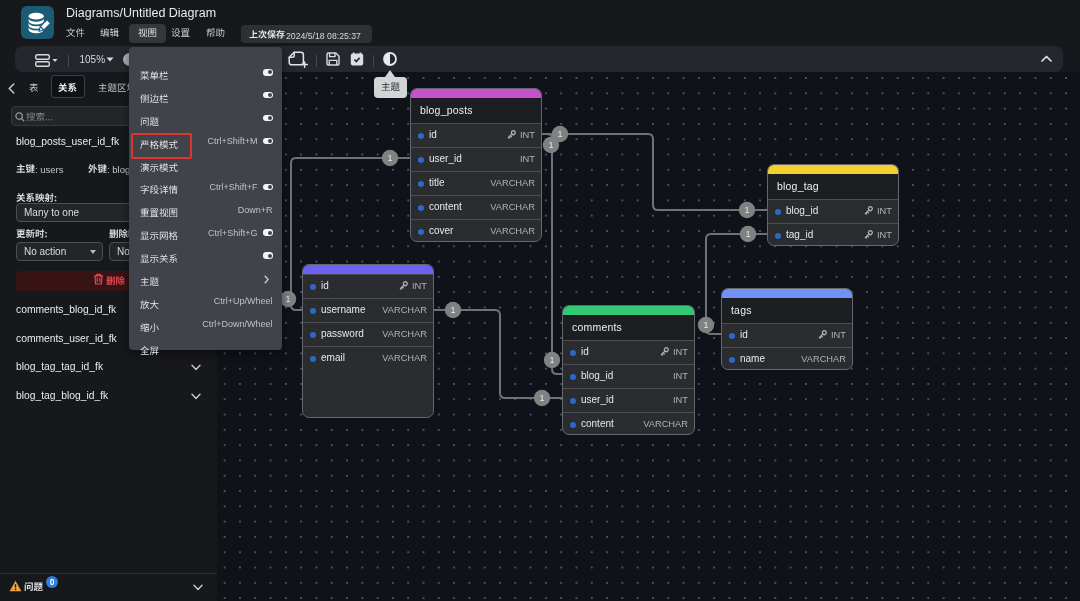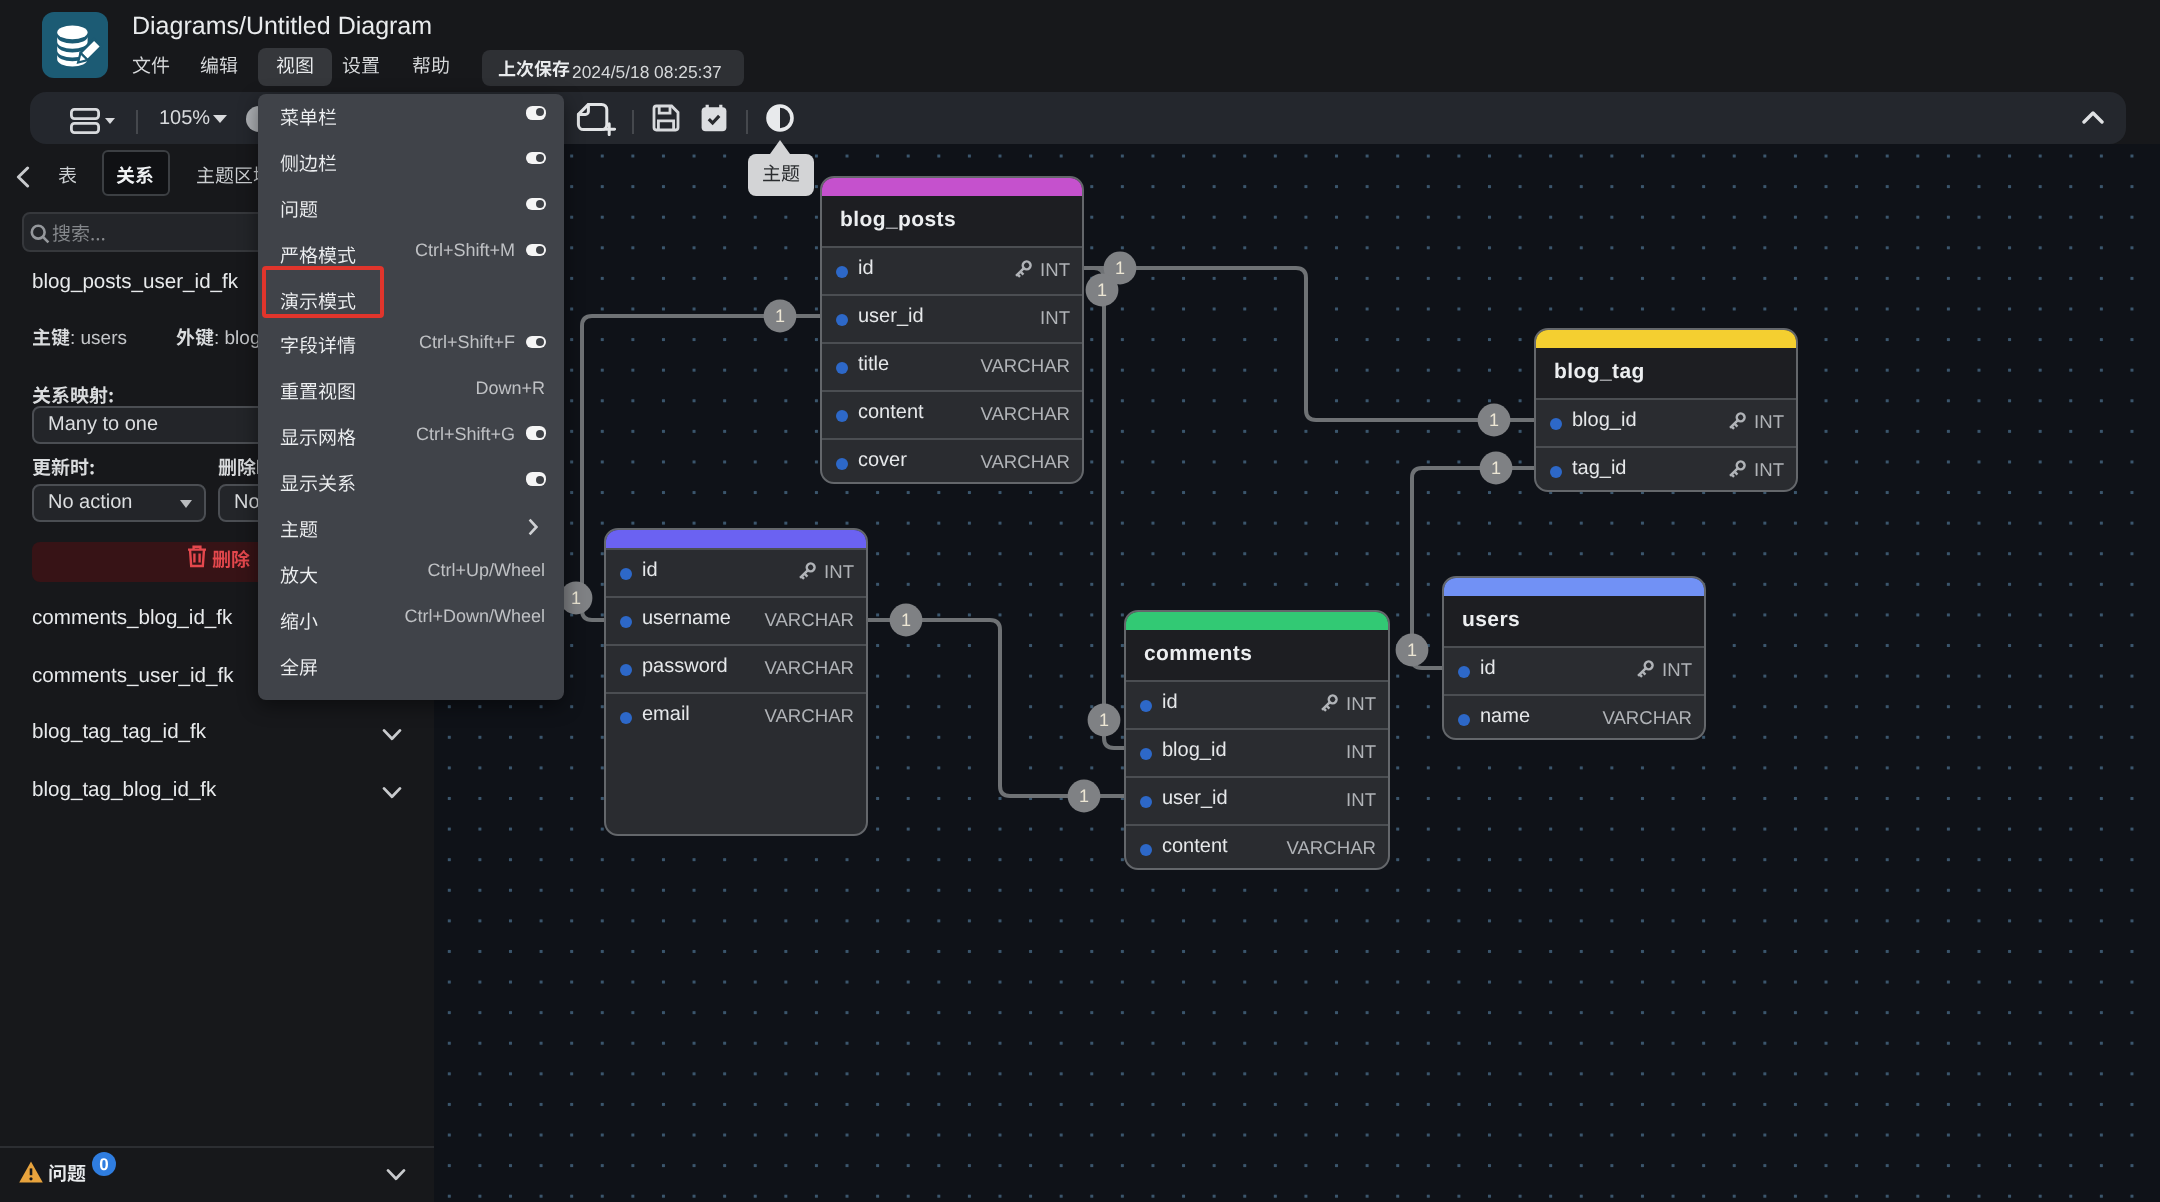--- a/index.html
+++ b/index.html
@@ -6,29 +6,29 @@
 .abs{position:absolute}
 #hdr{position:absolute;left:0;top:0;width:1080px;height:46px;background:#17181b}
 #band{position:absolute;left:0;top:46px;width:1080px;height:26px;background:#17181b}
 #toolbar{position:absolute;left:15px;top:46px;width:1048px;height:26px;background:#24272d;border-radius:8px}
 #side{position:absolute;left:0;top:72px;width:217px;height:529px;background:#17181b}
 #canvas{position:absolute;left:217px;top:72px;width:863px;height:529px;background:#0f1218;
  background-image:radial-gradient(circle,#3b566d 0.7px,rgba(0,0,0,0) 1px);
  background-size:15.3px 15.3px;background-position:0px -1.65px}
 .tbl{position:absolute;border:1.5px solid #64676b;border-radius:7px;background:#2a2c30;overflow:hidden}
 .strip{height:9px}
-.tname{height:25px;background:#1d1e22;color:#eceef0;font-size:10.5px;font-weight:bold;
+.tname{height:25px;background:#1d1e22;color:#eceef0;font-size:10.5px;font-weight:normal;
  line-height:25px;padding-left:9px;letter-spacing:.2px}
 .frow{height:24px;border-top:1px solid #4b4e52;position:relative;font-size:10px;color:#e6e8ea;line-height:22.5px}
 .frow .dot{position:absolute;left:6.5px;top:8.8px;width:6.5px;height:6.5px;border-radius:50%;background:#2d68c8}
 .frow .fn{position:absolute;left:18px;top:0}
 .frow .ft{position:absolute;right:6px;top:0;color:#b0b3b7;font-size:9.3px}
 .key{display:inline-block;vertical-align:-2px;margin-right:3px}
 #menu{position:absolute;left:128.5px;top:47px;width:153px;height:303px;background:#404349;
- border-radius:4px;box-shadow:0 3px 10px rgba(0,0,0,.45);padding-top:0px}
+ border-radius:4px;box-shadow:0 3px 10px rgba(0,0,0,.45);padding-top:16px}
 .mi{position:relative;height:22.9px}
 .mi .lab{position:absolute;left:11px;top:4.3px}
 .mi .sc{position:absolute;right:24px;top:4.5px;color:#bfc1c4;font-size:9px}
 .mi .sc2{position:absolute;right:9px;top:4.5px;color:#bfc1c4;font-size:9px}
 .tog{position:absolute;right:9px;top:6.2px;width:10px;height:6.4px;background:#f5f5f5;border-radius:3.2px}
 .tog i{position:absolute;right:1px;top:1.2px;width:4px;height:4px;border-radius:50%;background:#3e4146}
 #redbox{position:absolute;left:131px;top:133px;width:61px;height:26px;border:2px solid #e0352c;border-radius:2px;z-index:60}
 .sel{position:absolute;height:19px;background:#232529;border:1px solid #4b4e53;border-radius:4px;
  color:#dcdee0;font-size:10px;line-height:17px;padding-left:7px}
 .sel .car{position:absolute;right:6px;top:7px;width:0;height:0;border-left:3.5px solid transparent;
@@ -327,21 +327,21 @@
         <span class="ft"><svg class="key" width="11" height="11" viewBox="0 0 11 11">
 <g transform="rotate(45 5.5 5.5)" fill="none" stroke="#b0b3b7" stroke-width="1.25">
 <circle cx="5.5" cy="2.9" r="1.95"></circle>
               <path d="M5.5 4.85 V10.4 M5.5 7.3 h2.1 M5.5 9.3 h1.7"></path>
             </g>
           </svg>INT</span>
       </div>
     </div>
     <div class="tbl" style="left:504px;top:216px;width:132px;height:82px">
       <div class="strip" style="background:#7191f5"></div>
-      <div class="tname">users</div>
+      <div class="tname">tags</div>
       <div class="frow">
         <span class="dot"></span>
         <span class="fn">id</span>
         <span class="ft"><svg class="key" width="11" height="11" viewBox="0 0 11 11">
 <g transform="rotate(45 5.5 5.5)" fill="none" stroke="#b0b3b7" stroke-width="1.25">
 <circle cx="5.5" cy="2.9" r="1.95"></circle>
               <path d="M5.5 4.85 V10.4 M5.5 7.3 h2.1 M5.5 9.3 h1.7"></path>
             </g>
           </svg>INT</span>
       </div>

